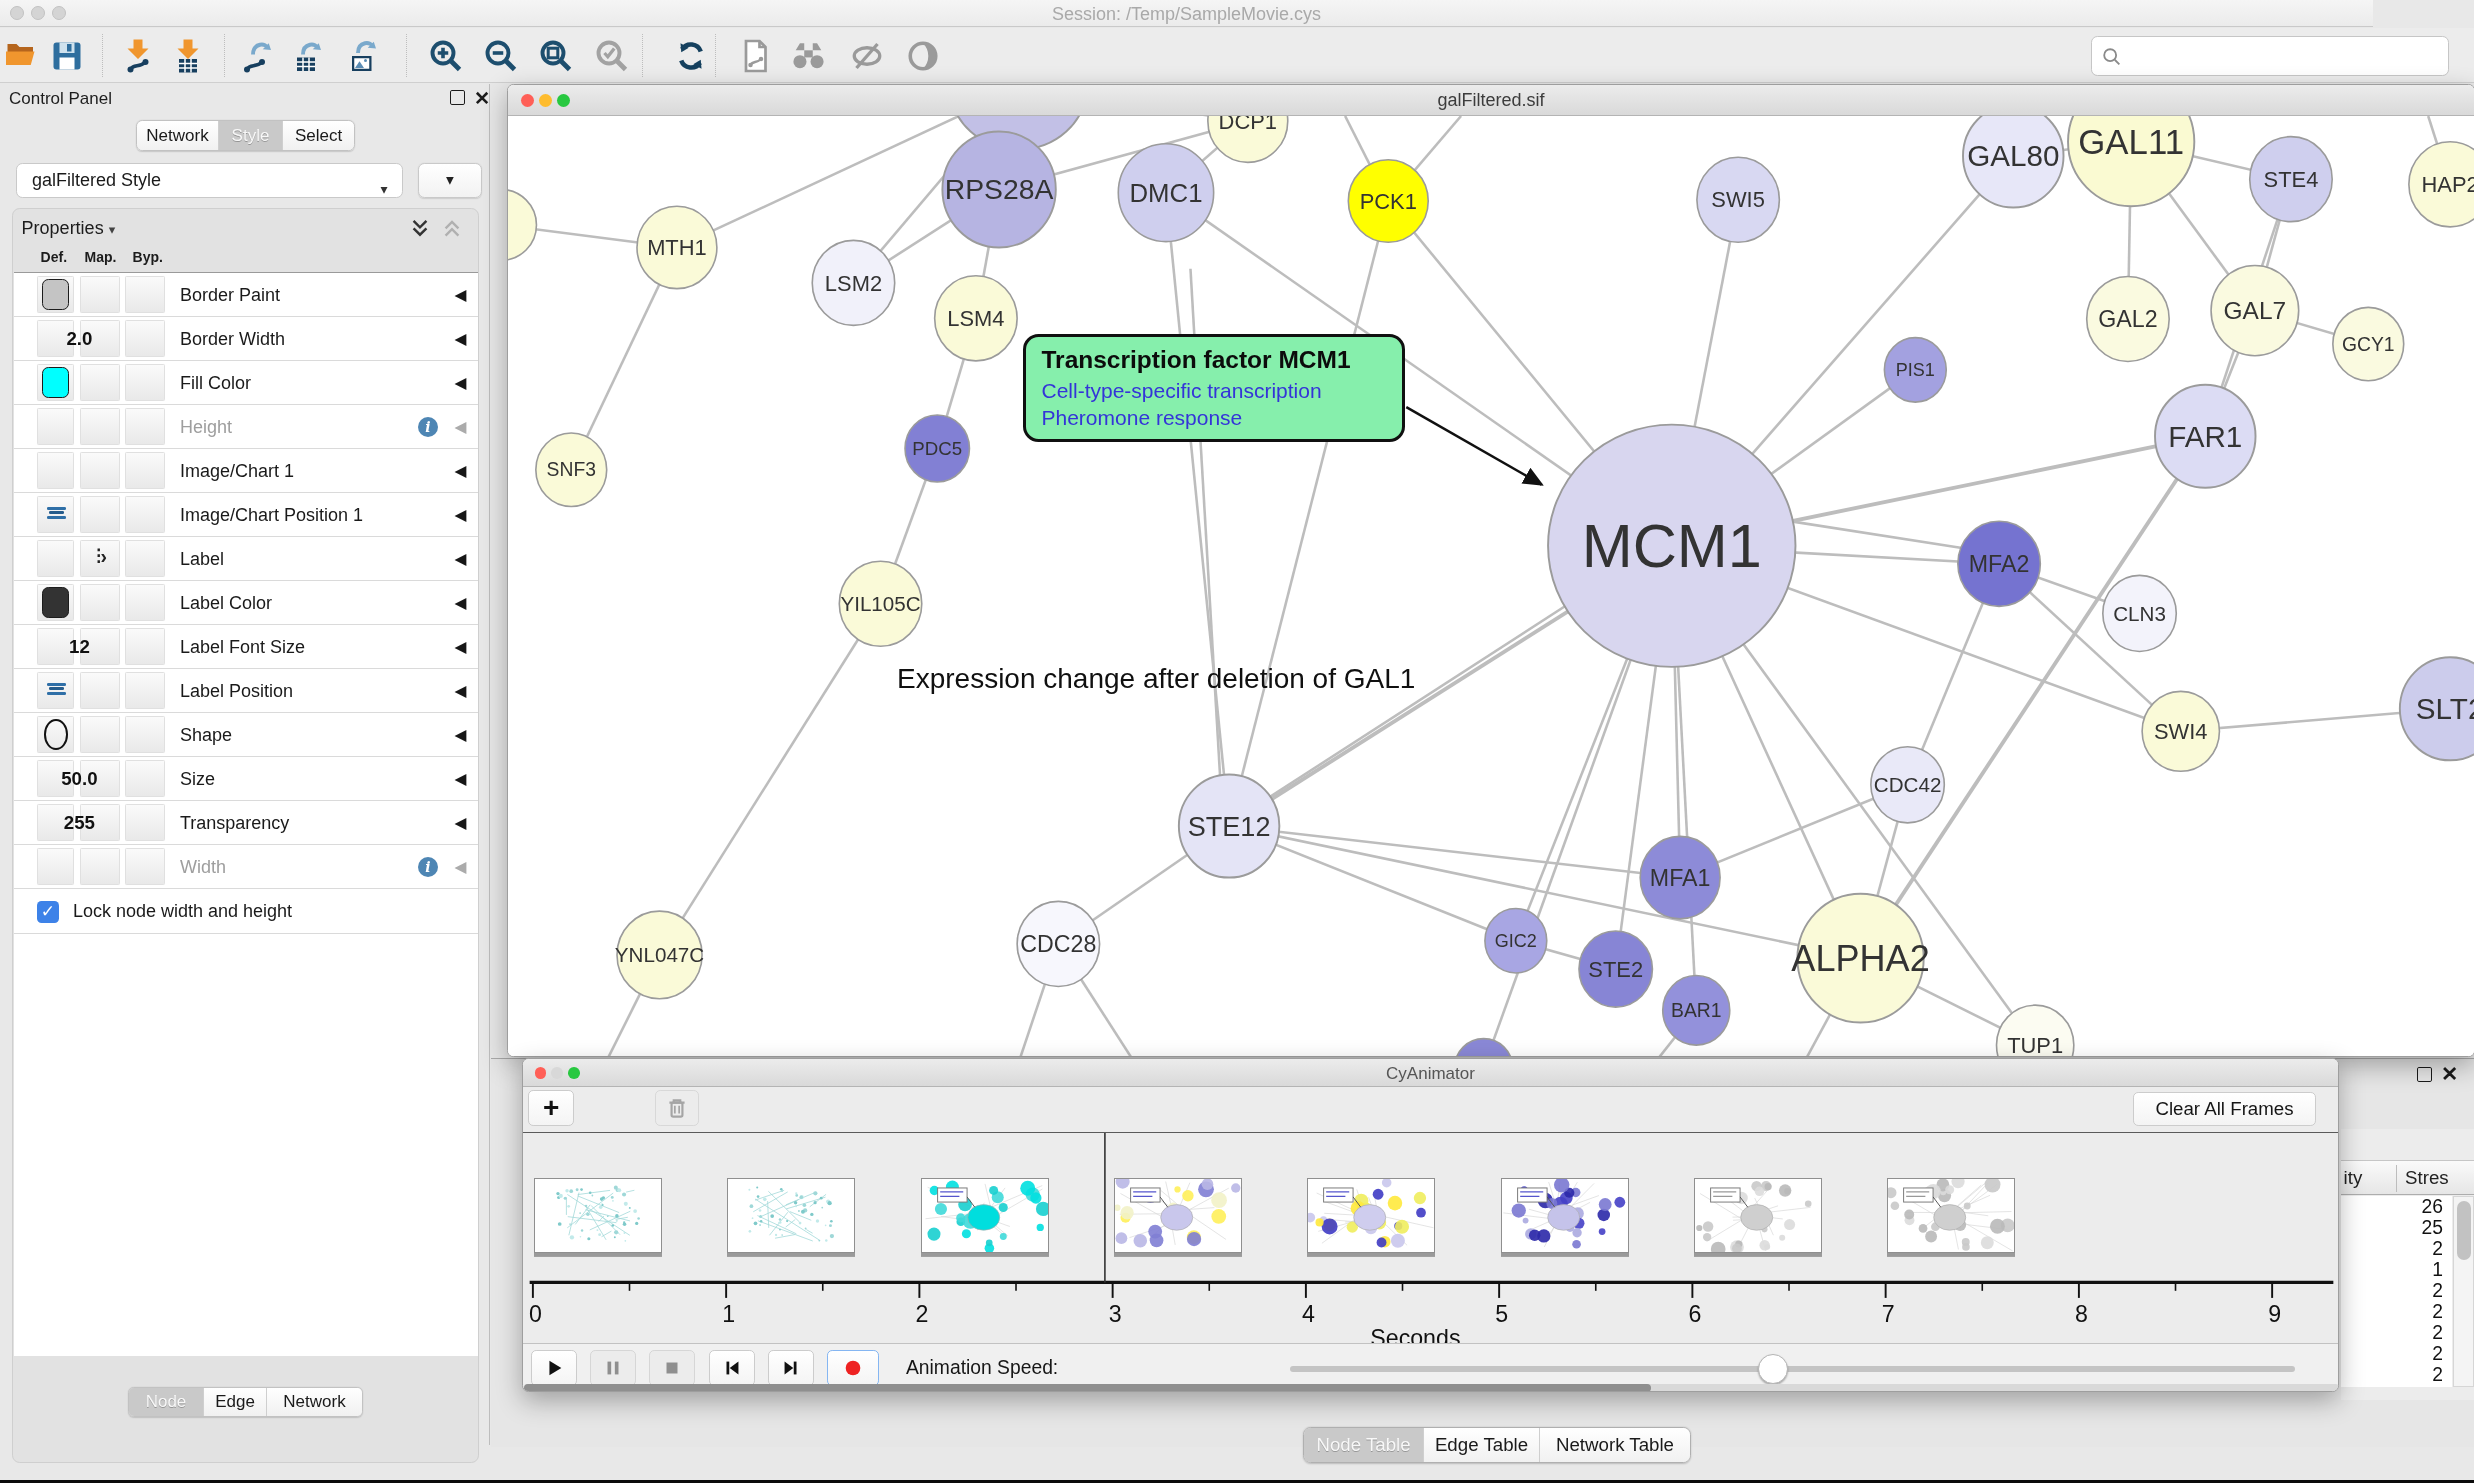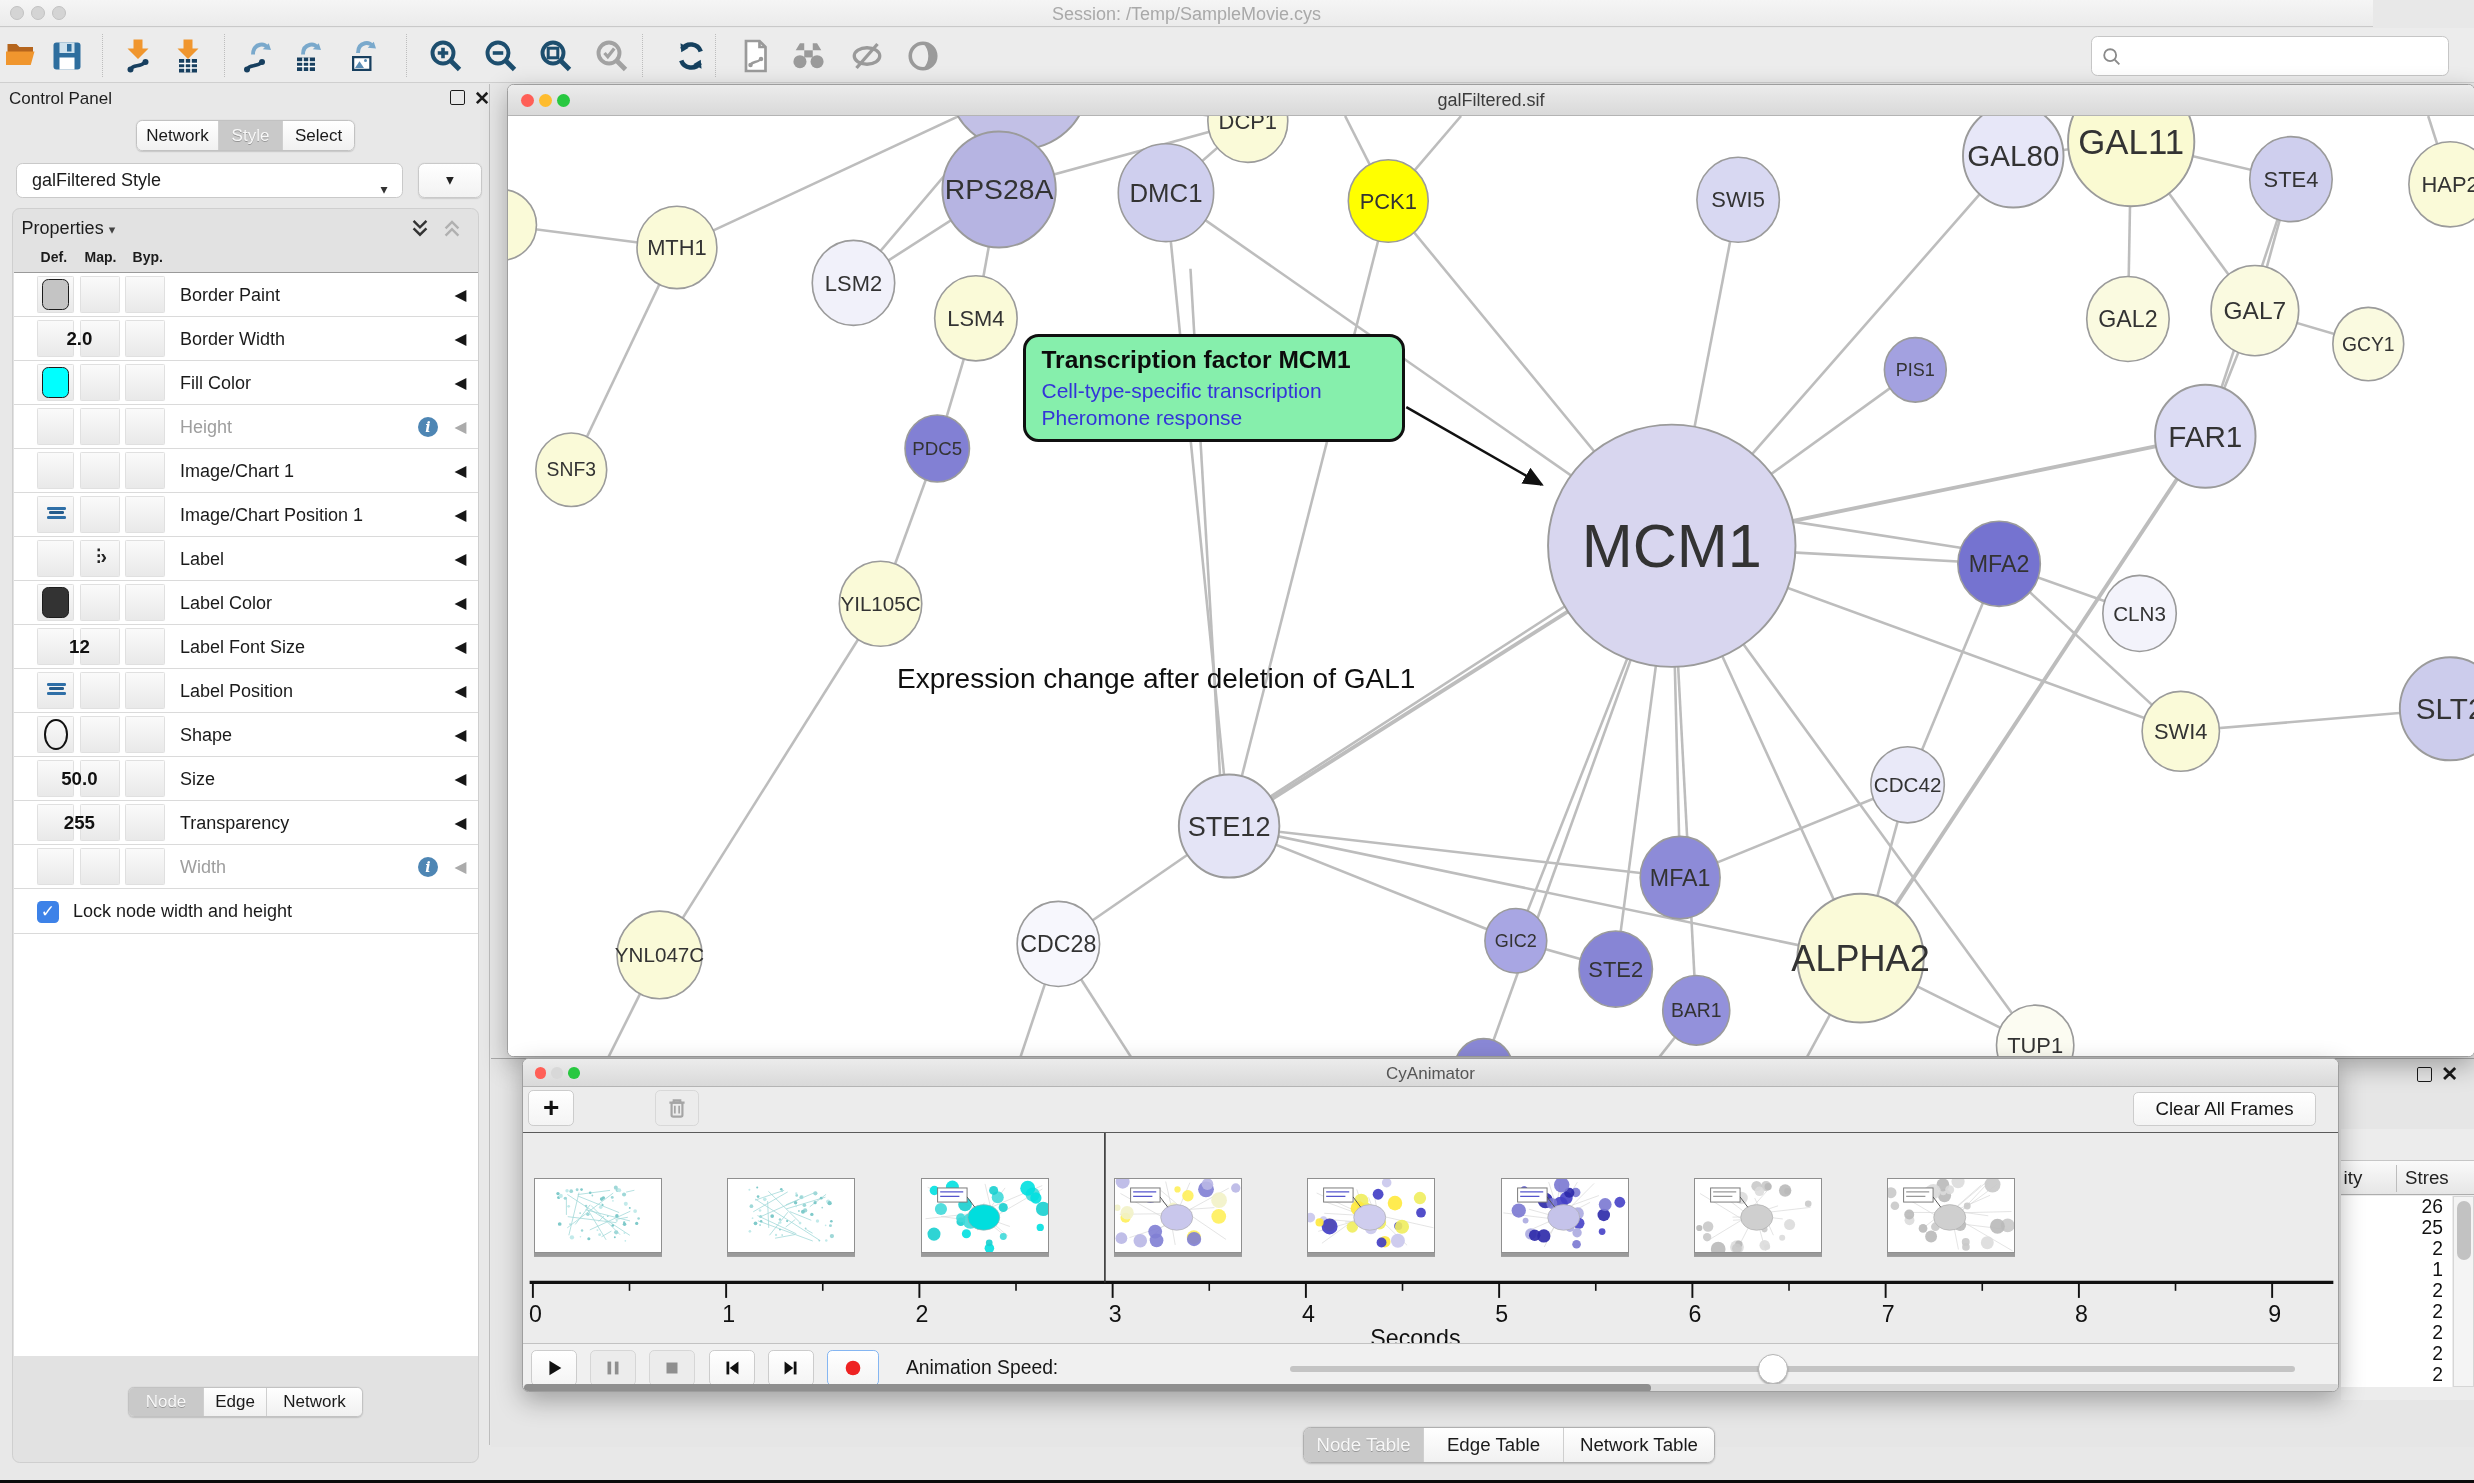--- a/index.html
+++ b/index.html
@@ -453,21 +453,21 @@
           <div class="tp-row">2</div>
           <div class="tp-row">2</div>
         </div>
       <div class="vscroll">
           <div class="vthumb"></div>
         </div>
     </div>
 
     <div class="dock-tabs">
       <div class="seg sel" style="width:120px">Node Table</div>
-      <div class="seg" style="width:140px">Edge Table</div>
+      <div class="seg" style="width:116px">Edge Table</div>
       <div class="seg" style="width:150px">Network Table</div>
     </div>
   </div>
 
   <div class="win netwin">
     <div class="win-titlebar" style="height:31px">
       <div class="tlight" style="left:13px;top:9px;width:13px;height:13px;background:#ff5f57"></div>
       <div class="tlight" style="left:31px;top:9px;width:13px;height:13px;background:#febc2e"></div>
       <div class="tlight" style="left:49px;top:9px;width:13px;height:13px;background:#28c840"></div>
       <div class="wt-title" style="top:5.2px;font-size:18px">galFiltered.sif</div>

